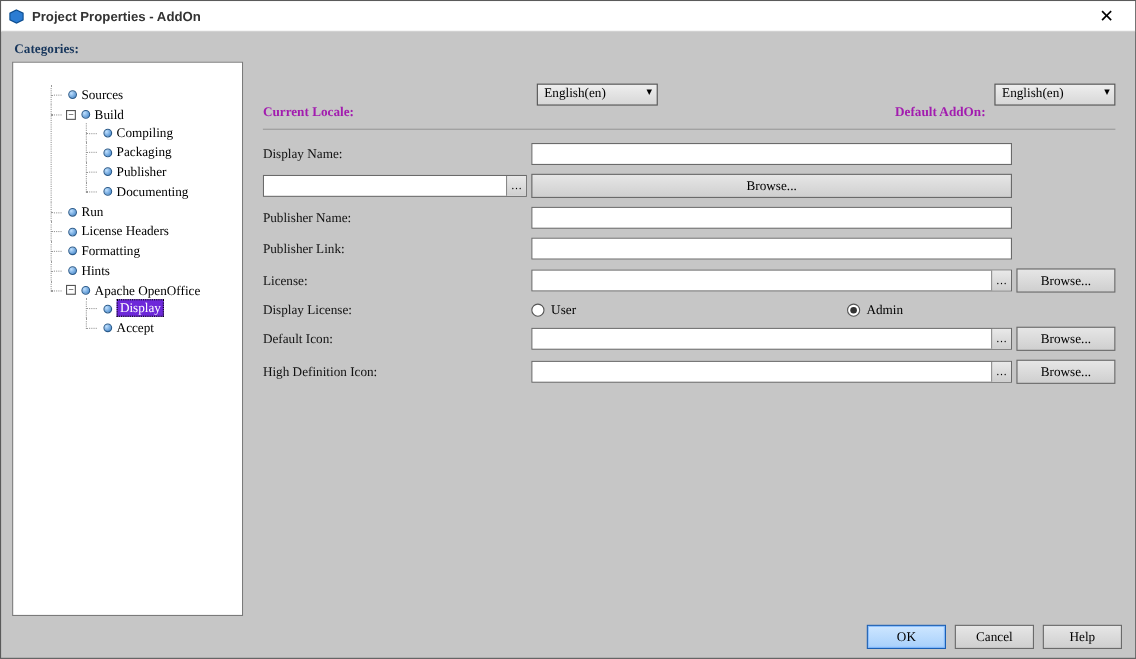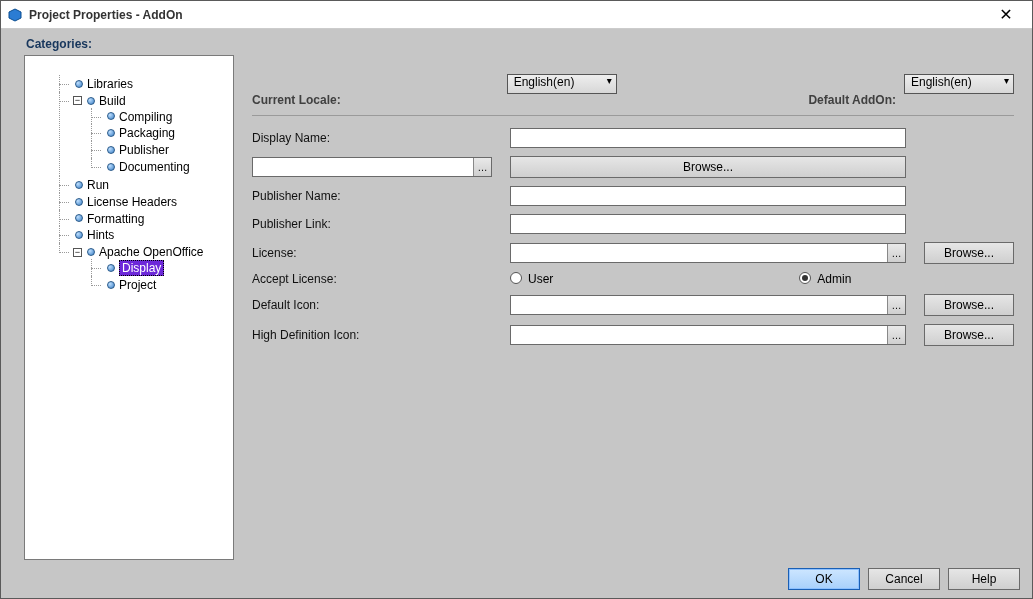--- a/index.html
+++ b/index.html
@@ -29,21 +29,22 @@
 .titlebar .spacer { flex: 1; }
 .titlebar .close {
   width: 40px; height: 28px;
   display: flex; align-items: center; justify-content: center;
   font-size: 16px; cursor: pointer;
 }
 .content {
   display: flex;
   flex-direction: column;
   height: calc(100% - 28px);
-  padding: 6px 10px 8px 23px;
+  padding: 6px 10px 8px 10px;
+  font-family: Liberation Serif, serif;
 }
 .cat-label { font-weight: 600; color:#17365c; margin: 2px 0 4px 2px; }
 .main-row { display: flex; flex: 1; min-height: 0; }
 .tree-pane {
   width: 210px;
   background: #fff;
   border: 1px solid #7a7a7a;
   padding: 4px 2px;
   overflow: auto;
 }
@@ -100,39 +101,39 @@
   display: flex;
   flex-direction: column;
 }
 .locale-row {
   display: flex;
   align-items: center;
   gap: 8px;
   padding: 4px 0 8px 0;
   border-bottom: 1px solid #9a9a9a;
 }
-.locale-row .lbl { font-weight: 600; color:#404040;margin-top:32px; }
+.locale-row .lbl { font-weight: 600; color:#a21caf;margin-top:32px; }
 .locale-row .gap { flex: 1; }
 .combo {
   display: inline-flex;
   justify-content: space-between;
   width: 110px;
   height: 20px;
   border: 1px solid #555;
   background: linear-gradient(#eee,#d7d7d7);
   padding: 0 4px 0 6px;
   cursor: pointer;
 }
 .combo .arrow { font-size: 10px; }
 .form-rows { padding-top: 12px; }
 .frow {
   display: grid;
   grid-template-columns: 240px 1fr 90px;
   align-items: center;
-  column-gap: 18px;
+  column-gap: 4px;
   margin-bottom: 8px;
 }
 .frow .flabel { font-weight: 500; color:#111; }
 .tfield {
   display:flex;
   height: 20px;
   background: #fff;
   border: 1px solid #6a6a6a;
   width: 100%;
 }
@@ -148,21 +149,21 @@
   font-size: 10px; cursor:pointer;
 }
 .browse {
   height: 22px;
   border: 1px solid #6a6a6a;
   background: linear-gradient(#e6e6e6,#cfcfcf);
   cursor: pointer;
   font: inherit;
   padding: 0 6px;
 }
-.radio-group { display:flex; gap: 6px; }
+.radio-group { display:flex; align-items:center; gap: 6px; }
 .radio {
   width: 12px; height: 12px;
   border: 1px solid #555; border-radius: 50%;
   background: #fff; display:inline-flex;
   align-items:center; justify-content:center;
   cursor:pointer;
 }
 .radio.checked::after {
   content:""; width:6px; height:6px; border-radius:50%;
   background:#333;
@@ -203,37 +204,37 @@
 </div>
 
 <div class="content">
   <div class="cat-label">Categories:</div>
   <div class="main-row">
     <div class="tree-pane">
       <ul class="tree">
         <li>
           <span class="exp blank"></span>
           <ul>
-            <li><span class="node-icon"></span><span class="node-label">Libraries</span></li>
+            <li><span class="node-icon"></span><span class="node-label">Sources</span></li>
             <li><span class="exp">−</span><span class="node-icon"></span><span class="node-label">Build</span>
               <ul>
                 <li><span class="node-icon"></span><span class="node-label">Compiling</span></li>
                 <li><span class="node-icon"></span><span class="node-label">Packaging</span></li>
                 <li><span class="node-icon"></span><span class="node-label">Publisher</span></li>
                 <li><span class="node-icon"></span><span class="node-label">Documenting</span></li>
               </ul>
             </li>
             <li><span class="node-icon"></span><span class="node-label">Run</span></li>
             <li><span class="node-icon"></span><span class="node-label">License Headers</span></li>
             <li><span class="node-icon"></span><span class="node-label">Formatting</span></li>
             <li><span class="node-icon"></span><span class="node-label">Hints</span></li>
             <li><span class="exp">−</span><span class="node-icon"></span><span class="node-label">Apache OpenOffice</span>
               <ul>
                 <li><span class="node-icon"></span><span class="node-label selected">Display</span></li>
-                <li><span class="node-icon"></span><span class="node-label">Project</span></li>
+                <li><span class="node-icon"></span><span class="node-label">Accept</span></li>
               </ul>
             </li>
           </ul>
         </li>
       </ul>
     </div>
 
     <div class="form-pane">
       <div class="locale-row">
         <span class="lbl">Current Locale:</span>
@@ -281,21 +282,21 @@
         </div>
         <div class="frow">
           <span class="flabel">License:</span>
           <div class="tfield">
               <input value="" style="">
               <span class="fbtn">…</span>
             </div>
           <button class="browse">Browse...</button>
         </div>
         <div class="frow">
-          <span class="flabel">Accept License:</span>
+          <span class="flabel">Display License:</span>
           <div class="radio-group">
             <span class="radio"></span>
             <span class="radio-lbl">User</span>
             <span class="radio checked"></span>
             <span>Admin</span>
           </div>
           <span></span>
         </div>
         <div class="frow">
           <span class="flabel">Default Icon:</span>

